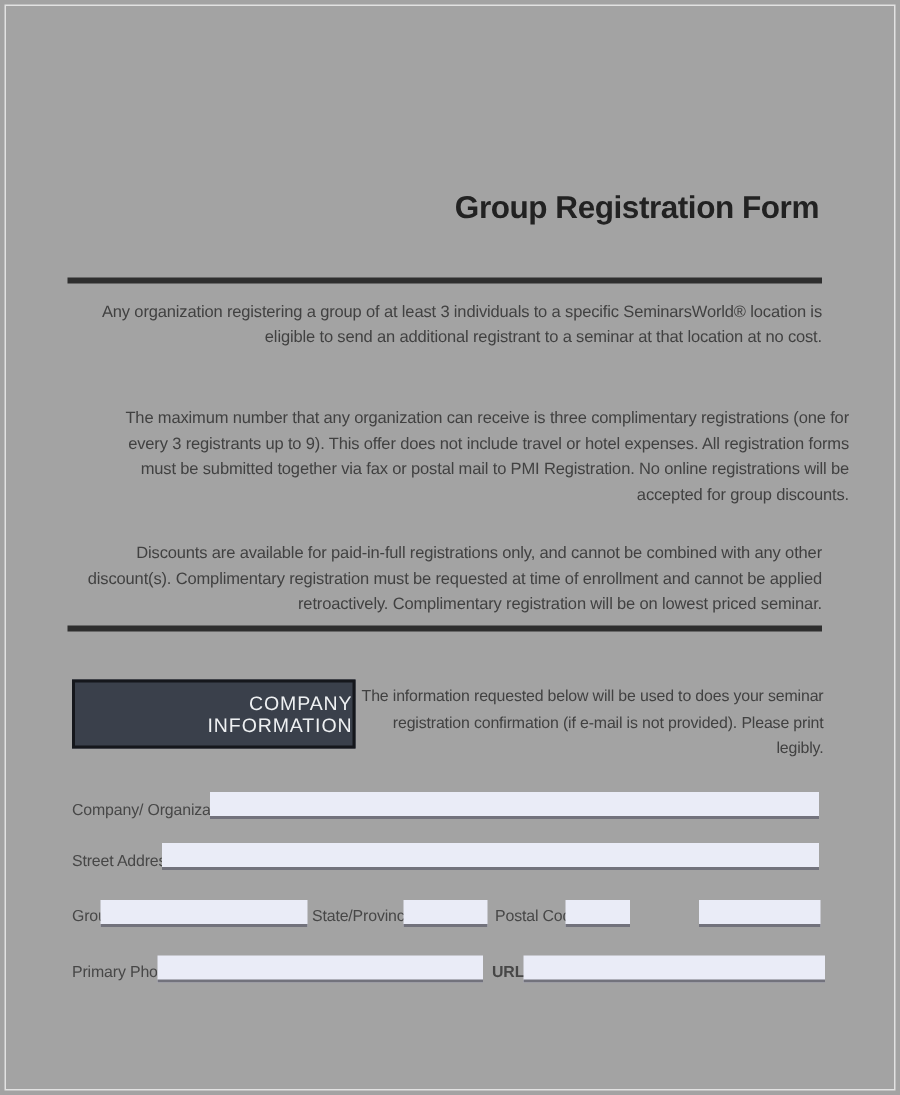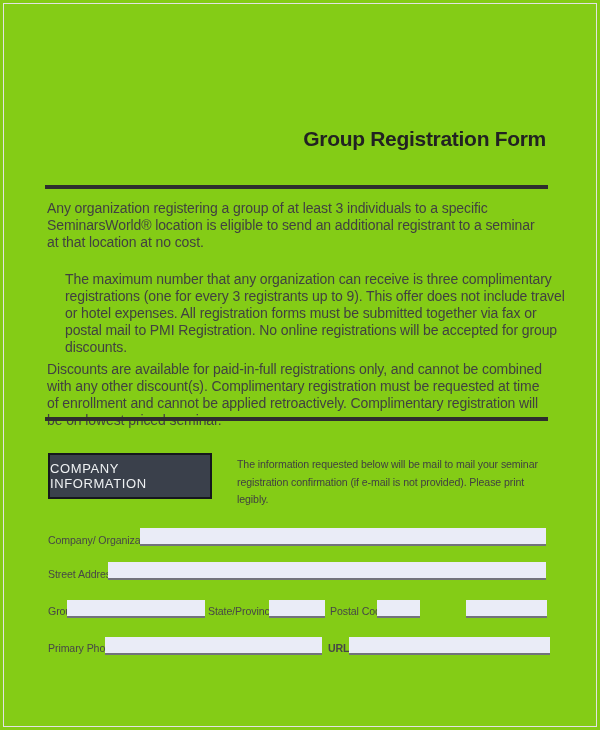--- a/index.html
+++ b/index.html
@@ -3,54 +3,54 @@
 <meta charset="utf-8">
 <style>
   html, body { margin: 0; padding: 0; }
   body {
     width: 600px; height: 730px;
     background: #ffffff;
     font-family: "Liberation Sans", "DejaVu Sans", sans-serif;
     position: relative;
     overflow: hidden;
   }
-  .page { position: absolute; inset: 0; background: #84cc16; }
+  .page { position: absolute; inset: 0; background: #a3a3a3; text-align: right; }
   .page-border {
     position: absolute; inset: 3px;
     border: 1px solid #e2e2e2;
     pointer-events: none;
   }
   .page-title {
     position: absolute;
     top: 127px; right: 54px;
     font-size: 21px; font-weight: 700;
     color: #222222;
     letter-spacing: -0.3px;
   }
   .rule {
     position: absolute; left: 45px; width: 503px; height: 4px;
     background: #2e2e2e;
   }
   .rule-top { top: 185px; }
   .rule-mid { top: 417px; }
   .para {
     position: absolute; left: 47px; width: 501px;
-    font-size: 14px; line-height: 17px;
+    font-size: 11px; line-height: 17px;
     color: #414141;
     letter-spacing: -0.1px;
   }
   .para-1 { top: 200px; }
   .para-2 { top: 271px; margin-left: 18px; }
   .para-3 { top: 361px; }
   .section-header-box {
     position: absolute; left: 48px; top: 453px;
     width: 160px; height: 42px;
     background: #3a404b;
     border: 2px solid #15171c;
-    display: flex; align-items: center; justify-content: center;
+    display: flex; align-items: center; justify-content: center; padding-left: 25px;
   }
   .section-header-label {
     color: #eef0f2; font-size: 13px; letter-spacing: 0.6px;
   }
   .section-note {
     position: absolute; left: 237px; top: 456px; width: 312px;
     font-size: 10.6px; line-height: 17.5px;
     color: #414141; letter-spacing: -0.1px;
   }
   .field-label {
@@ -78,21 +78,21 @@
 
   <div class="para para-1">Any organization registering a group of at least 3 individuals to a specific SeminarsWorld® location is eligible to send an additional registrant to a seminar at that location at no cost.</div>
   <div class="para para-2">The maximum number that any organization can receive is three complimentary registrations (one for every 3 registrants up to 9). This offer does not include travel or hotel expenses. All registration forms must be submitted together via fax or postal mail to PMI Registration. No online registrations will be accepted for group discounts.</div>
   <div class="para para-3">Discounts are available for paid-in-full registrations only, and cannot be combined with any other discount(s). Complimentary registration must be requested at time of enrollment and cannot be applied retroactively. Complimentary registration will be on lowest priced seminar.</div>
 
   <div class="rule rule-mid"></div>
 
   <div class="section-header-box">
     <span class="section-header-label">COMPANY INFORMATION</span>
   </div>
-  <div class="section-note">The information requested below will be mail to mail your seminar registration confirmation (if e-mail is not provided). Please print legibly.</div>
+  <div class="section-note">The information requested below will be used to does your seminar registration confirmation (if e-mail is not provided). Please print legibly.</div>
 
   <div class="field-label" style="left:48px; top:534px;">Company/ Organization</div>
   <div class="field-input" style="left:140px; top:528px; width:406px;"></div>
 
   <div class="field-label" style="left:48px; top:568px;">Street Address</div>
   <div class="field-input" style="left:108px; top:562px; width:438px;"></div>
 
   <div class="field-label" style="left:48px; top:605px;">Group</div>
   <div class="field-input" style="left:67px; top:600px; width:138px;"></div>
 

